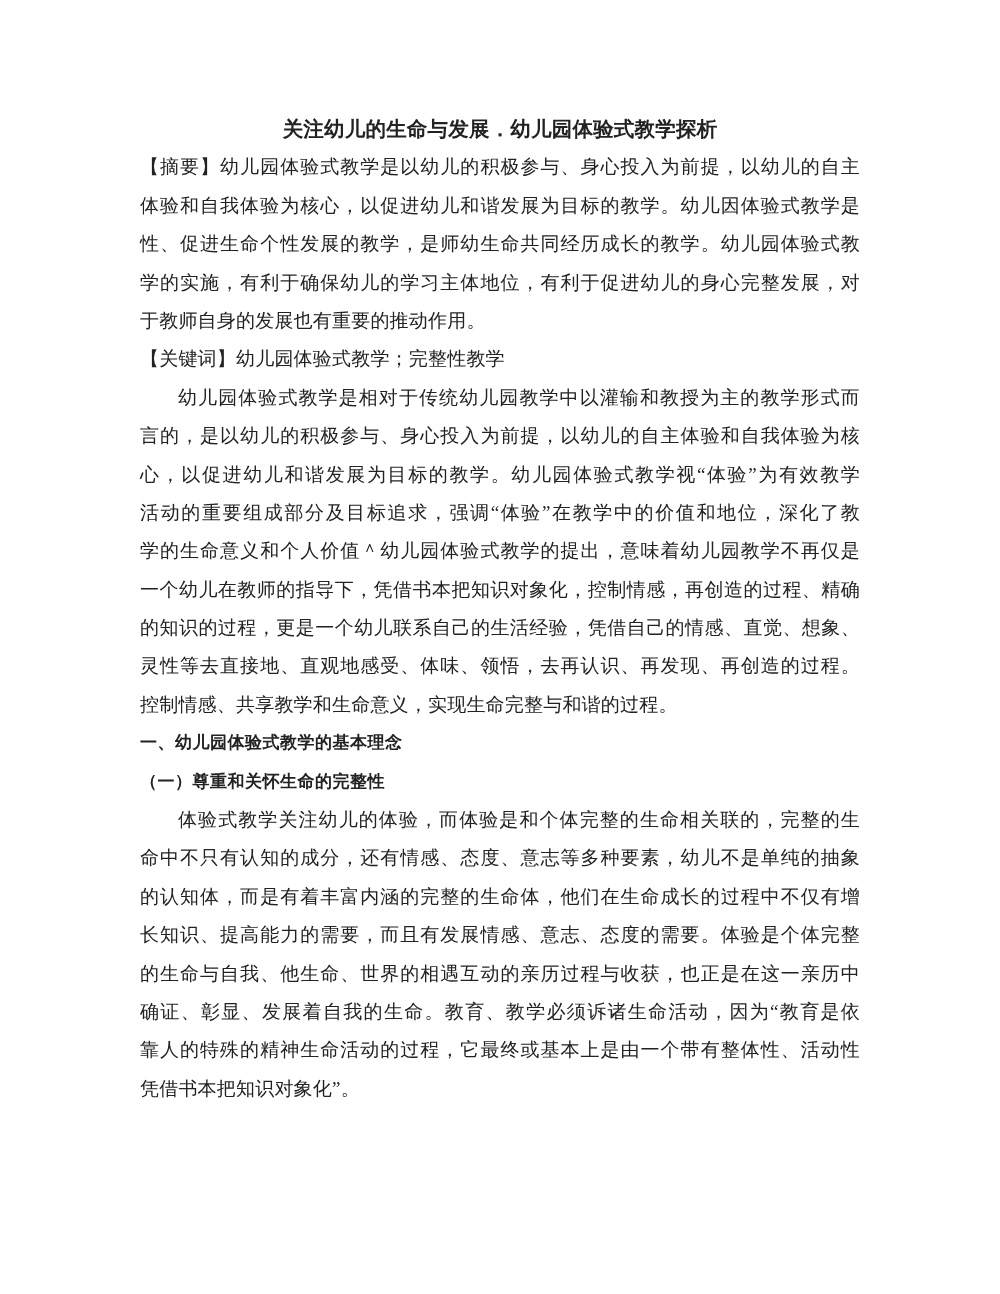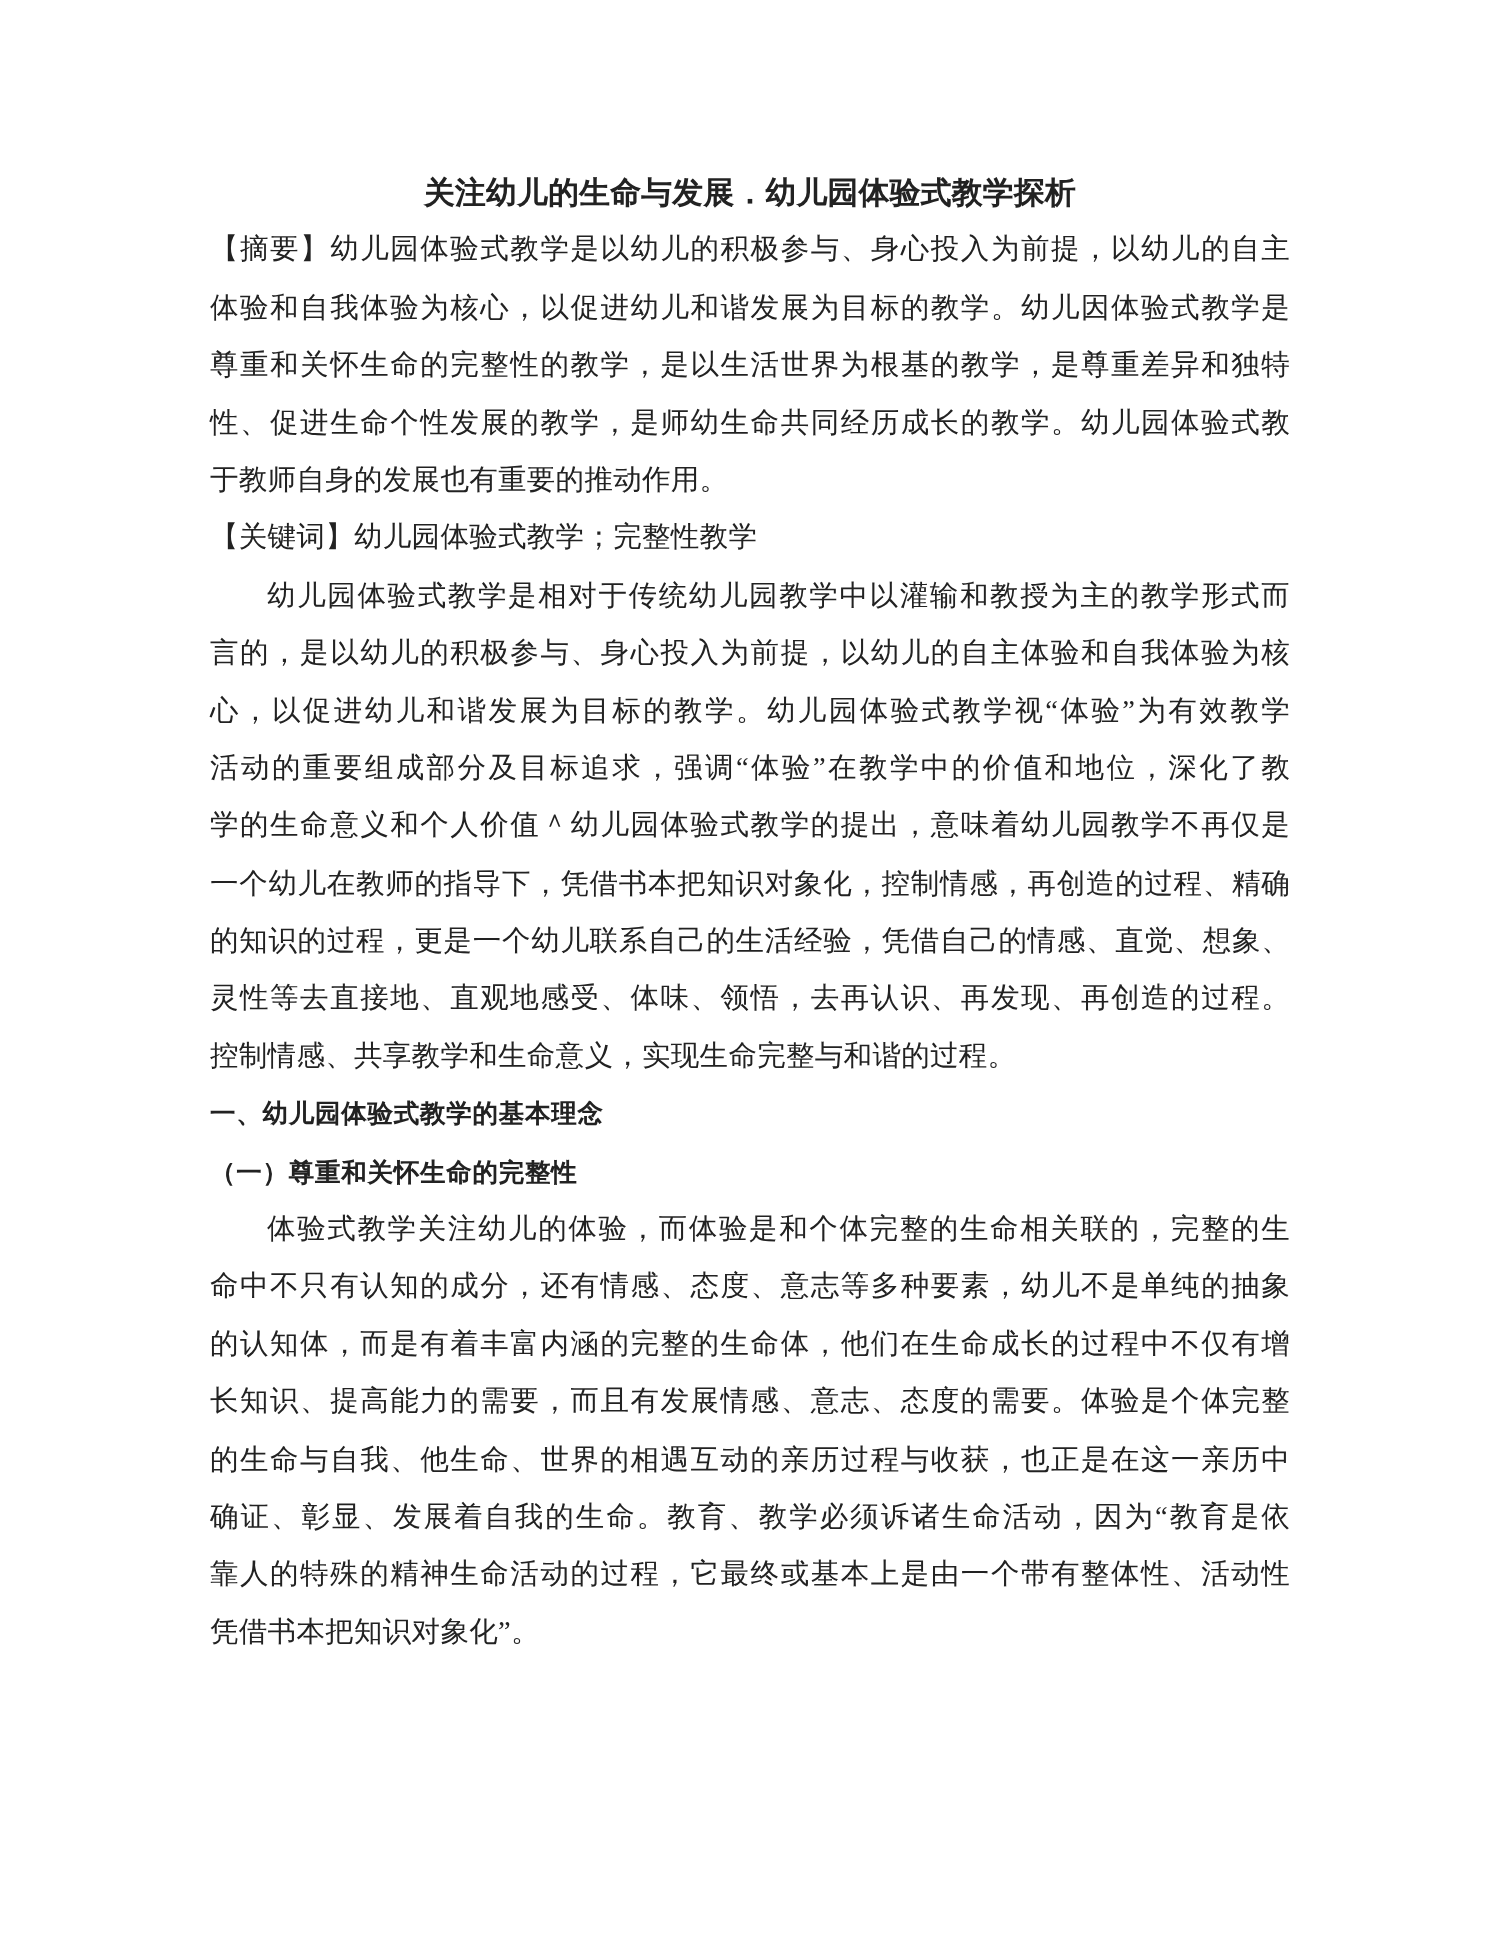--- a/index.html
+++ b/index.html
@@ -50,22 +50,22 @@
 </style>
 </head>
 <body>
 
 <div class="page">
 
   <p class="ln title-ln">关注幼儿的生命与发展．幼儿园体验式教学探析</p>
 
   <p class="ln fill">【摘要】幼儿园体验式教学是以幼儿的积极参与、身心投入为前提，以幼儿的自主</p>
   <p class="ln fill">体验和自我体验为核心，以促进幼儿和谐发展为目标的教学。幼儿因体验式教学是</p>
-  <p class="ln fill">尊重和关怀生命的完整性的教学，是以生活世界为根基的教学，是尊重差异和独特</p>
   <p class="ln fill">性、促进生命个性发展的教学，是师幼生命共同经历成长的教学。幼儿园体验式教</p>
+  <p class="ln fill">学的实施，有利于确保幼儿的学习主体地位，有利于促进幼儿的身心完整发展，对</p>
   <p class="ln">于教师自身的发展也有重要的推动作用。</p>
 
   <p class="ln">【关键词】幼儿园体验式教学；完整性教学</p>
 
   <p class="ln fill ind">幼儿园体验式教学是相对于传统幼儿园教学中以灌输和教授为主的教学形式而</p>
   <p class="ln fill">言的，是以幼儿的积极参与、身心投入为前提，以幼儿的自主体验和自我体验为核</p>
   <p class="ln fill">心，以促进幼儿和谐发展为目标的教学。幼儿园体验式教学视“体验”为有效教学</p>
   <p class="ln fill">活动的重要组成部分及目标追求，强调“体验”在教学中的价值和地位，深化了教</p>
   <p class="ln fill">学的生命意义和个人价值＾幼儿园体验式教学的提出，意味着幼儿园教学不再仅是</p>
   <p class="ln fill">一个幼儿在教师的指导下，凭借书本把知识对象化，控制情感，再创造的过程、精确</p>

